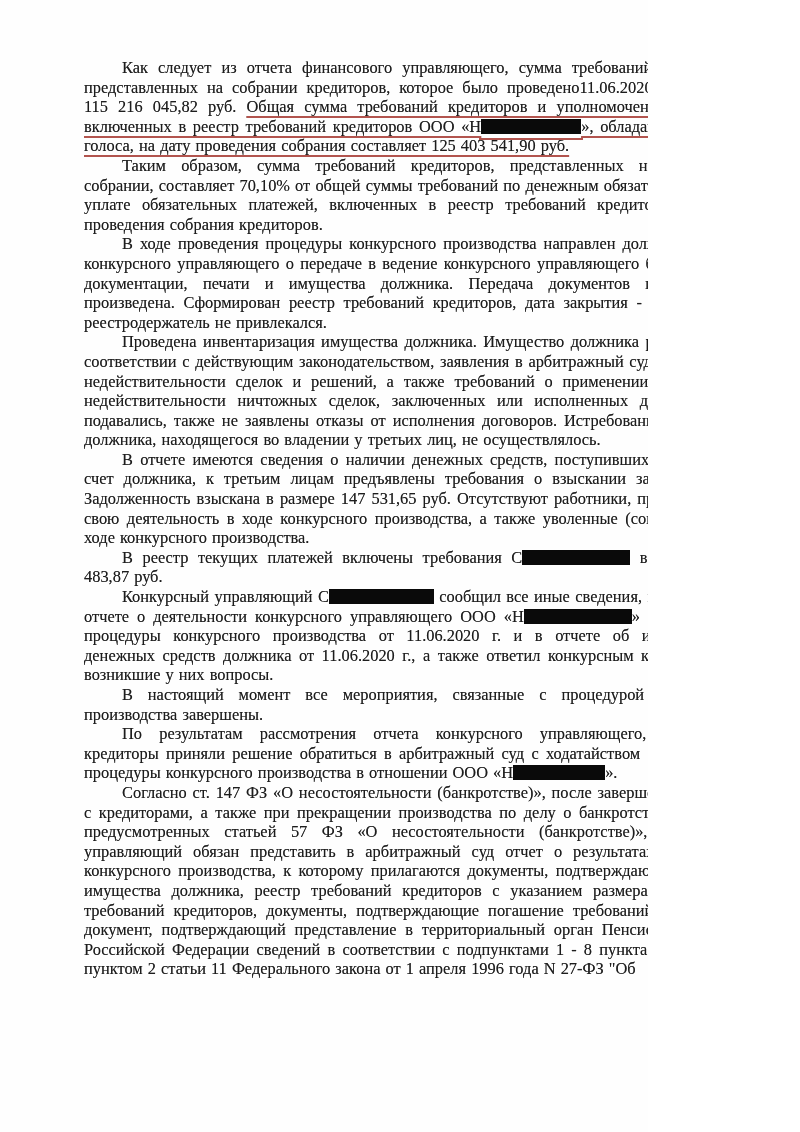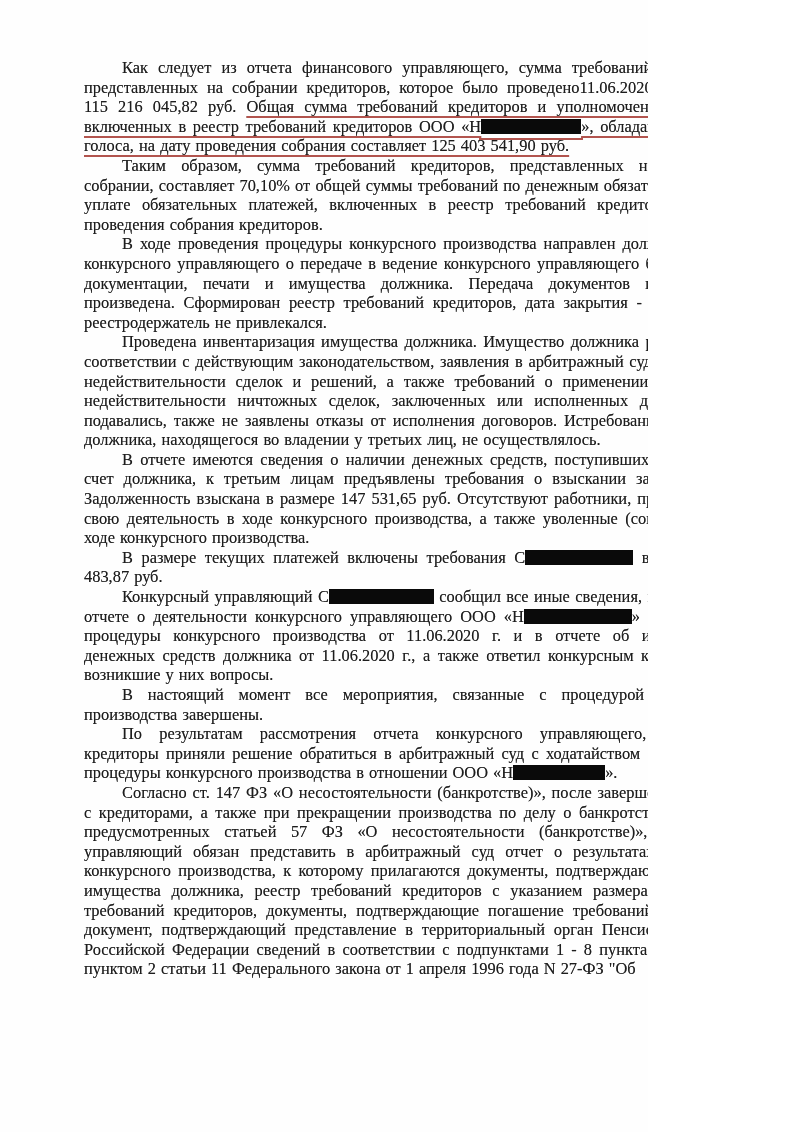--- a/index.html
+++ b/index.html
@@ -59,19 +59,19 @@
 </head>
 <body>
 
 <div class="page">
   <div class="text-column">
       <p class="para"><span class="text-run">Как следует из отчета финансового управляющего, сумма требований кредиторов, представленных на собрании кредиторов, которое было проведено11.06.2020г, составляет 115 216 045,82 руб. </span><span class="red-underline">Общая сумма требований кредиторов и уполномоченных органов, включенных в реестр требований кредиторов ООО «Н</span><span class="redacted u" style="width: 100px;"></span><span class="red-underline">», обладающих правом голоса, на дату проведения собрания составляет 125 403 541,90 руб.</span></p>
       <p class="para"><span class="text-run">Таким образом, сумма требований кредиторов, представленных на настоящем собрании, составляет 70,10% от общей суммы требований по денежным обязательствам и об уплате обязательных платежей, включенных в реестр требований кредиторов на дату проведения собрания кредиторов.</span></p>
       <p class="para"><span class="text-run">В ходе проведения процедуры конкурсного производства направлен должнику приказ конкурсного управляющего о передаче в ведение конкурсного управляющего бухгалтерской документации, печати и имущества должника. Передача документов и имущества произведена. Сформирован реестр требований кредиторов, дата закрытия - 04.10.2018 г., реестродержатель не привлекался.</span></p>
       <p class="para"><span class="text-run">Проведена инвентаризация имущества должника. Имущество должника реализовано в соответствии с действующим законодательством, заявления в арбитражный суд о признании недействительности сделок и решений, а также требований о применении последствий недействительности ничтожных сделок, заключенных или исполненных должником не подавались, также не заявлены отказы от исполнения договоров. Истребование имущества должника, находящегося во владении у третьих лиц, не осуществлялось.</span></p>
       <p class="para"><span class="text-run">В отчете имеются сведения о наличии денежных средств, поступивших на основной счет должника, к третьим лицам предъявлены требования о взыскании задолженности. Задолженность взыскана в размере 147 531,65 руб. Отсутствуют работники, продолжающие свою деятельность в ходе конкурсного производства, а также уволенные (сокращенные) в ходе конкурсного производства.</span></p>
-      <p class="para"><span class="text-run">В размере текущих платежей включены требования С</span><span class="redacted" style="width: 108px;"></span><span class="text-run"> в размере 686 483,87 руб.</span></p>
+      <p class="para"><span class="text-run">В реестр текущих платежей включены требования С</span><span class="redacted" style="width: 108px;"></span><span class="text-run"> в размере 686 483,87 руб.</span></p>
       <p class="para"><span class="text-run">Конкурсный управляющий С</span><span class="redacted" style="width: 105px;"></span><span class="text-run"> сообщил все иные сведения, изложенные в отчете о деятельности конкурсного управляющего ООО «Н</span><span class="redacted" style="width: 108px;"></span><span class="text-run">» и результатах процедуры конкурсного производства от 11.06.2020 г. и в отчете об использовании денежных средств должника от 11.06.2020 г., а также ответил конкурсным кредиторам на возникшие у них вопросы.</span></p>
       <p class="para"><span class="text-run">В настоящий момент все мероприятия, связанные с процедурой конкурсного производства завершены.</span></p>
       <p class="para"><span class="text-run">По результатам рассмотрения отчета конкурсного управляющего, конкурсные кредиторы приняли решение обратиться в арбитражный суд с ходатайством о завершении процедуры конкурсного производства в отношении ООО «Н</span><span class="redacted" style="width: 92px;"></span><span class="text-run">».</span></p>
       <p class="para"><span class="text-run">Согласно ст. 147 ФЗ «О несостоятельности (банкротстве)», после завершения расчетов с кредиторами, а также при прекращении производства по делу о банкротстве в случаях, предусмотренных статьей 57 ФЗ «О несостоятельности (банкротстве)», конкурсный управляющий обязан представить в арбитражный суд отчет о результатах проведения конкурсного производства, к которому прилагаются документы, подтверждающие продажу имущества должника, реестр требований кредиторов с указанием размера погашенных требований кредиторов, документы, подтверждающие погашение требований кредиторов, документ, подтверждающий представление в территориальный орган Пенсионного фонда Российской Федерации сведений в соответствии с подпунктами 1 - 8 пункта 2 статьи 6 и пунктом 2 статьи 11 Федерального закона от 1 апреля 1996 года N 27-ФЗ "Об</span></p>
     </div>
 </div>
 
 </body></html>

